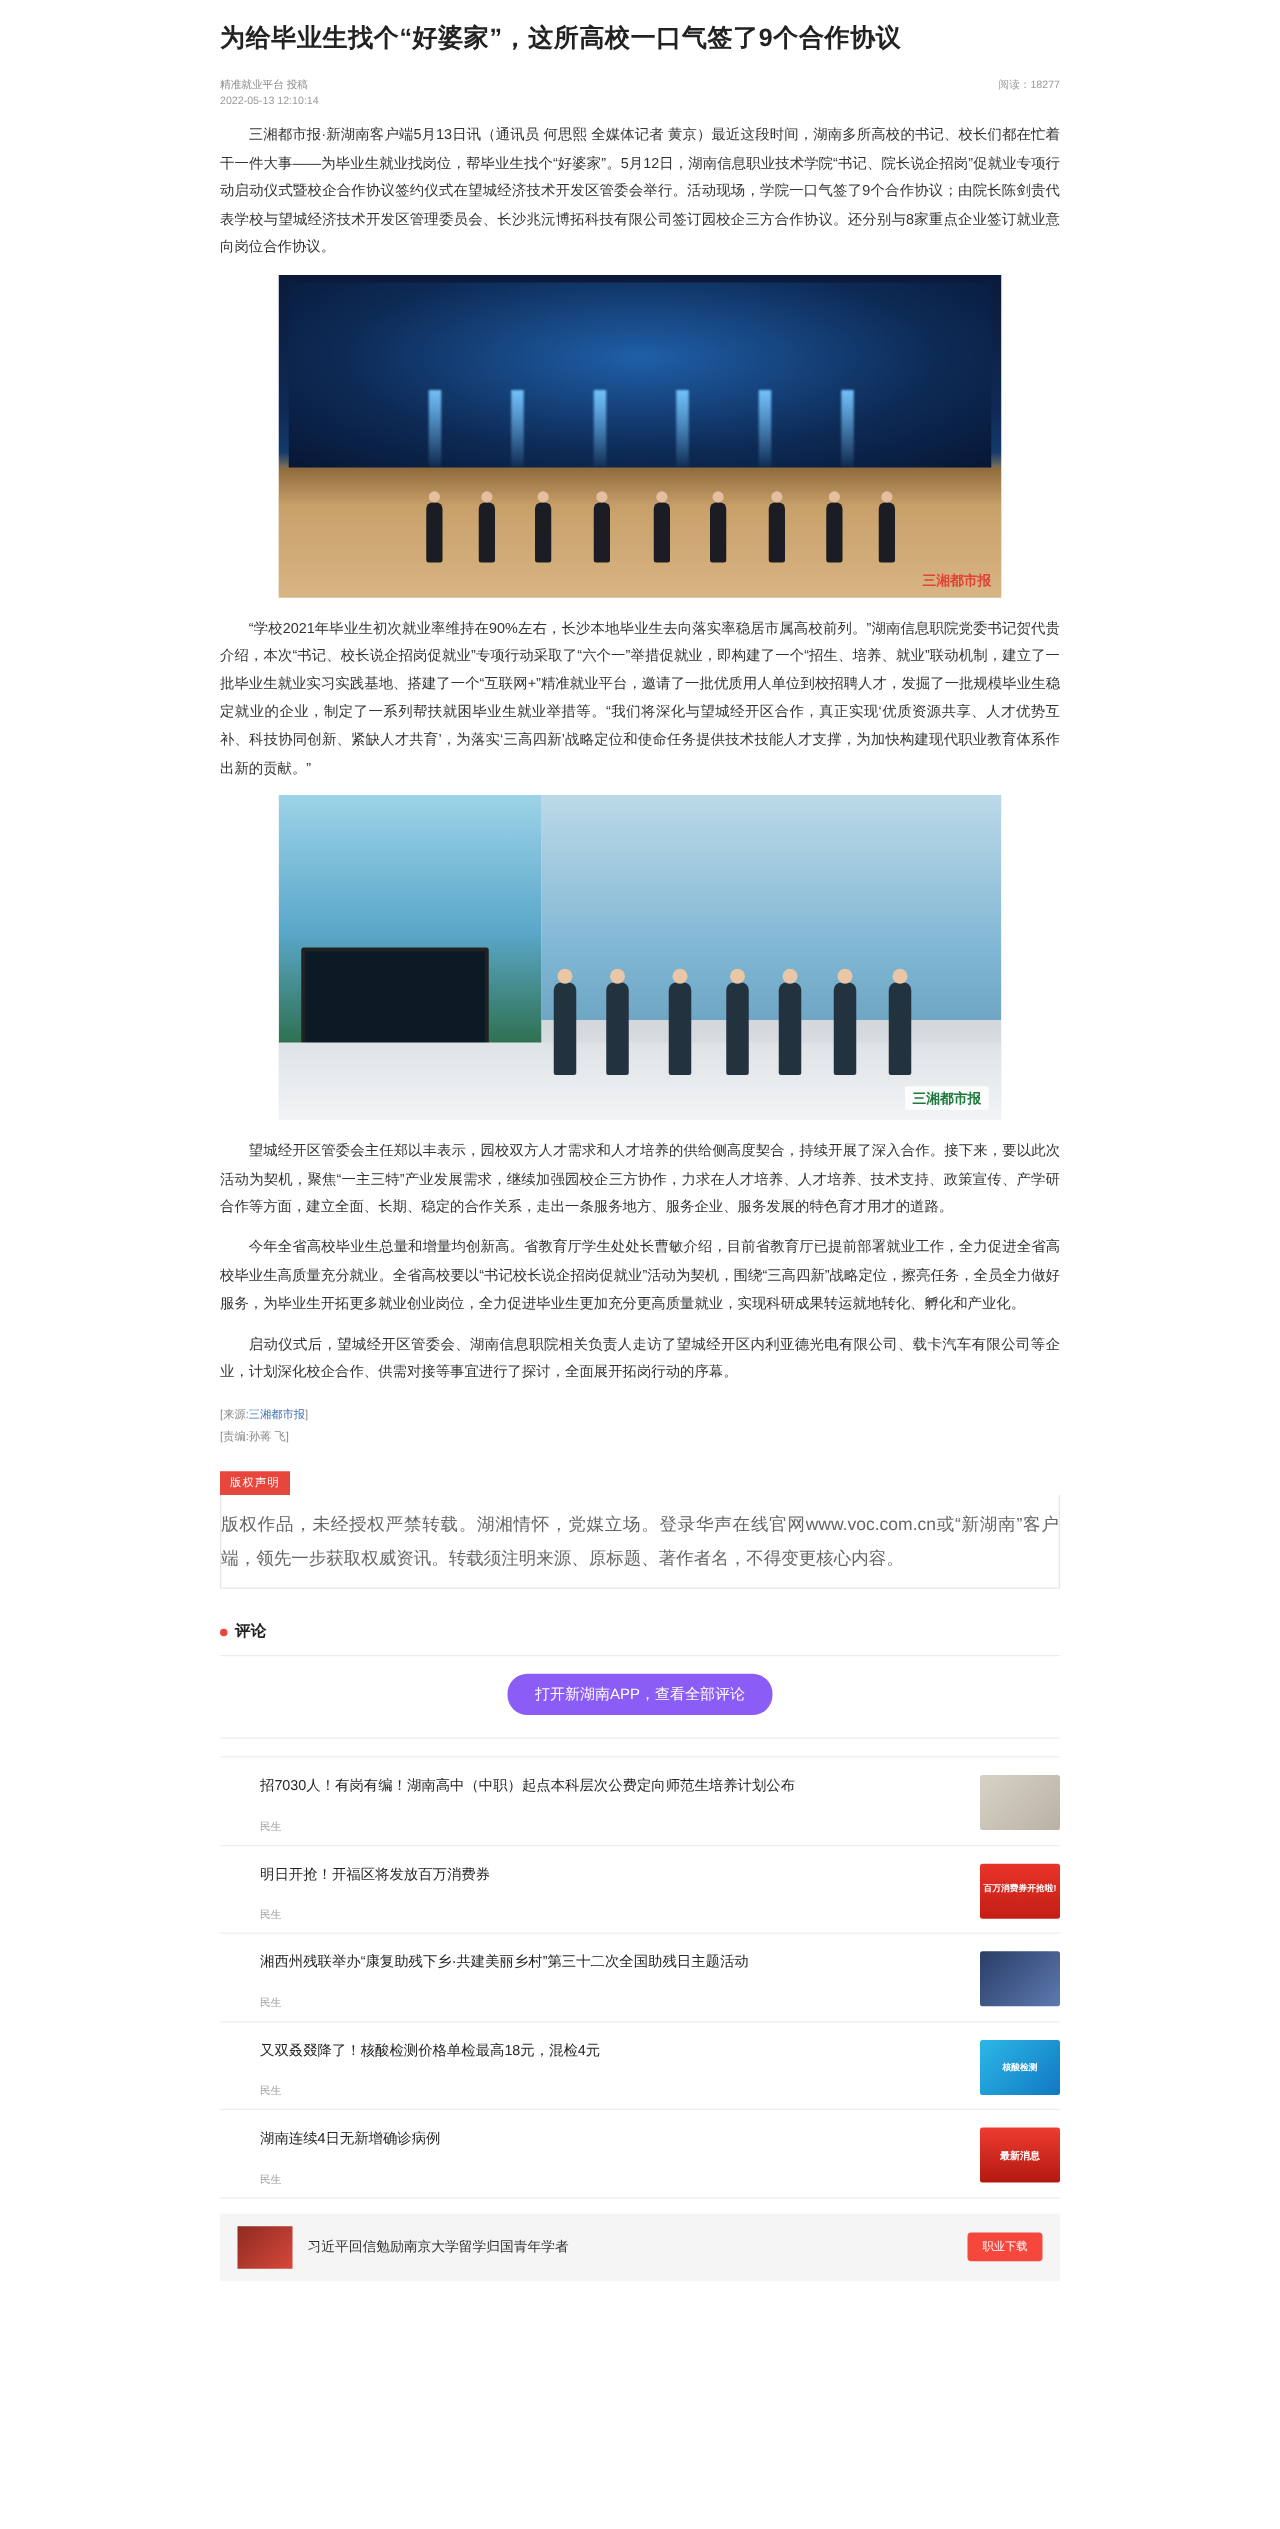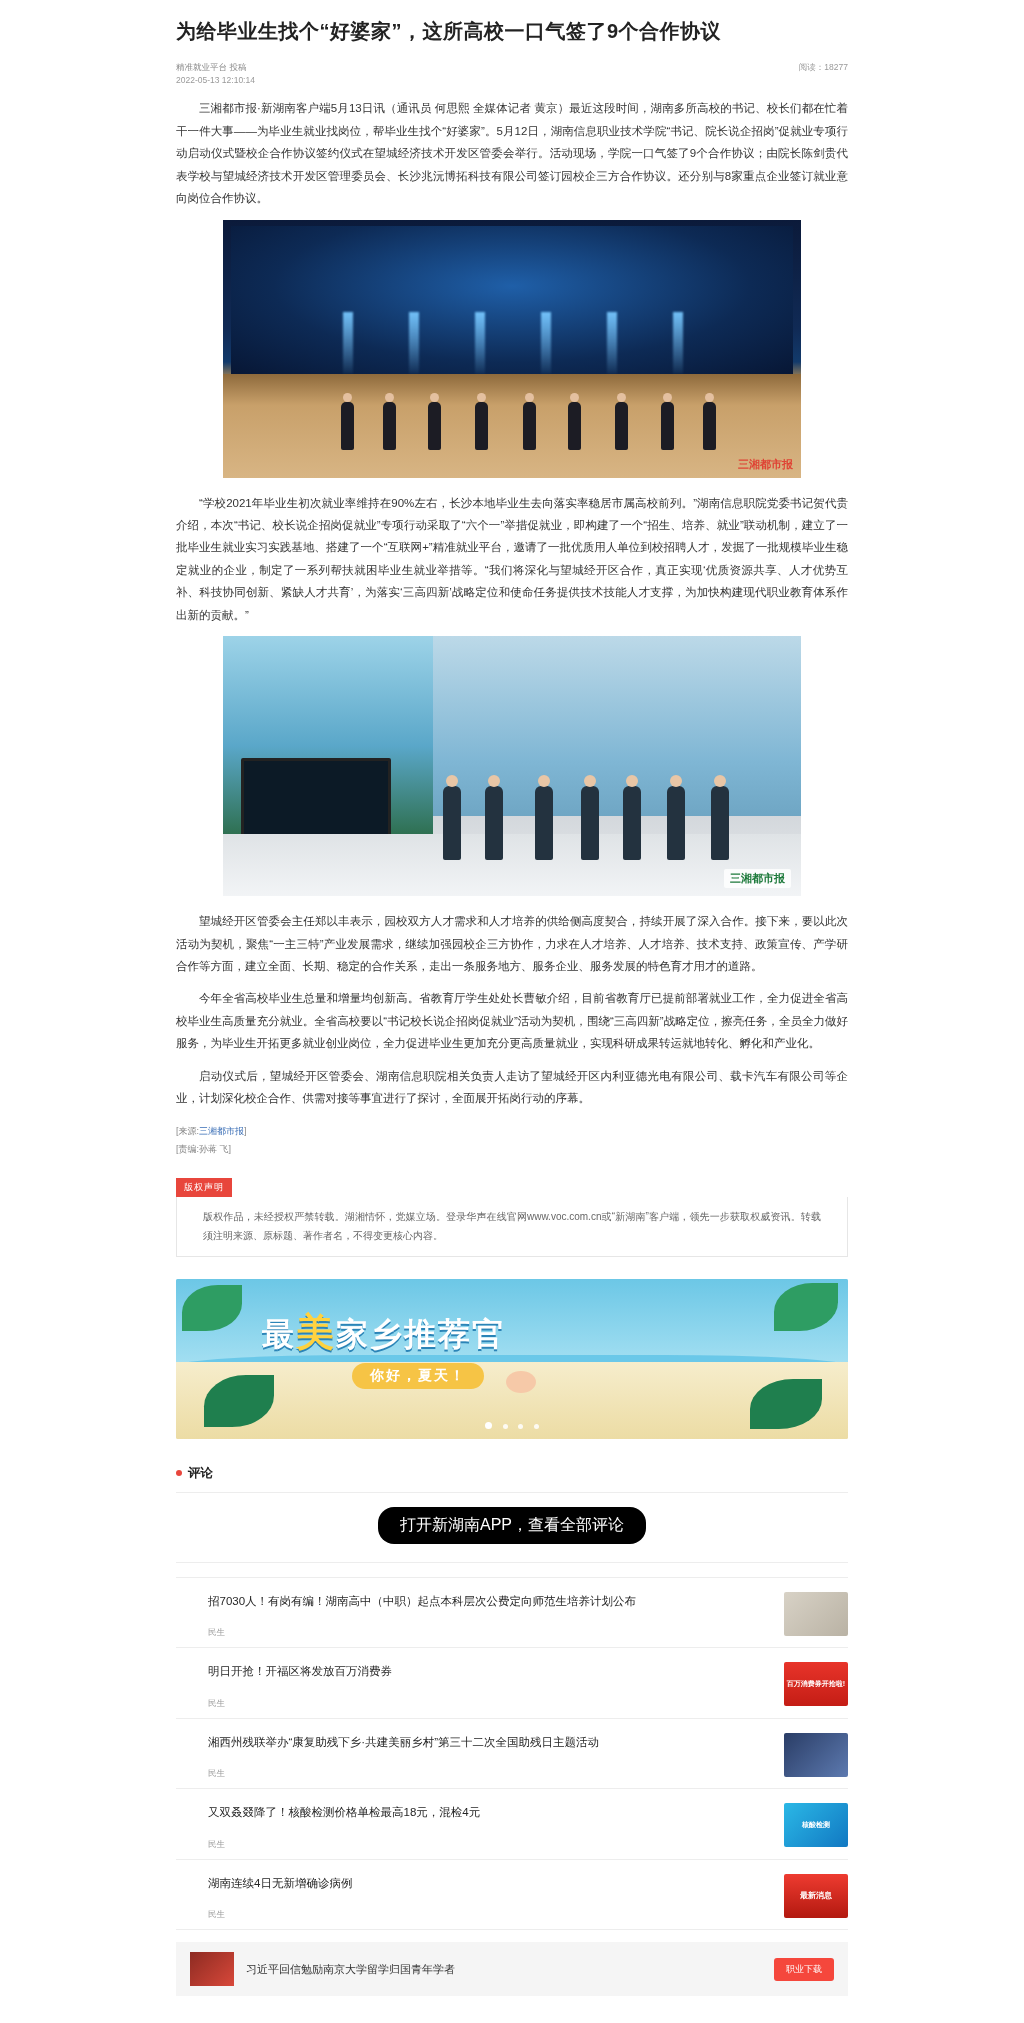--- a/index.html
+++ b/index.html
@@ -118,22 +118,22 @@
   }
   .credits { font-size: 9px; color: #888; line-height: 1.9; margin-top: 14px;}
   .credits a { color: #3b6fb6; text-decoration: none; }
   .copyright-box { margin-top: 18px; }
   .cr-tag {
     display: inline-block; background: #e8463c; color: #fff;
     font-size: 9px; padding: 3px 8px; letter-spacing: 1px;
   }
   .cr-body {
     border: 1px solid #e6e6e6; border-top: none;
-    font-size: 10px; color: #666; line-height: 1.95;
-    padding: 10px 26px; text-align: justify;
+    font-size: 14px; color: #666; line-height: 1.95;
+    padding: 10px 0; text-align: justify;
   }
   .banner {
     width: 672px; height: 160px; margin: 22px auto 0 auto;
     background: linear-gradient(180deg,#7fd2ea 0%, #a8e2f0 40%, #f3e8c8 70%, #e9dca8 100%);
     position: relative; overflow: hidden; border-radius: 2px;
   }
   .banner .sky { position:absolute; inset:0 0 45% 0; background: linear-gradient(180deg,#6cc7e6,#a5e0f2); }
   .banner .sea { position:absolute; left:0; right:0; top:52%; bottom:0; background: linear-gradient(180deg,#f6edcc,#ecdca4); }
   .banner .wave { position:absolute; left:0; right:0; top:48%; height: 22px; background: #58c0e6; border-radius: 50%/20px; opacity:.75; }
   .banner .leaf {
@@ -165,22 +165,22 @@
   }
   .sec-head {
     display: flex; align-items: center; gap: 6px;
     font-size: 12.5px; font-weight: bold; color: #222;
     padding: 12px 0 10px 0;
   }
   .sec-dot { width: 6px; height: 6px; border-radius: 50%; background: #e8463c; display:inline-block;}
   .divider { height: 1px; background: #ededed; }
   .cta-wrap { text-align:center; padding: 14px 0 18px 0; }
   .cta {
-    display:inline-block; background:#000000; color:#fff;
-    font-size: 16px; padding: 8px 22px; border-radius: 16px;
+    display:inline-block; background:#8b5cf6; color:#fff;
+    font-size: 12px; padding: 8px 22px; border-radius: 16px;
     cursor: pointer;
   }
   .rec-item {
     display: flex; gap: 12px; align-items: flex-start;
     padding: 14px 0 8px 0;
   }
   .rec-text { flex: 1; margin-left: 32px; }
   .rec-title {
     font-size: 11.5px; color: #262626; line-height: 1.7;
   }
@@ -282,40 +282,20 @@
       <div>[责编:孙蒋 飞]</div>
     </div>
 
     <div class="copyright-box">
       <div class="cr-tag">版权声明</div>
       <div class="cr-body">版权作品，未经授权严禁转载。湖湘情怀，党媒立场。登录华声在线官网www.voc.com.cn或“新湖南”客户端，领先一步获取权威资讯。转载须注明来源、原标题、著作者名，不得变更核心内容。</div>
     </div>
 
   </div>
 
-  <div class="banner">
-    <div class="sky"></div>
-    <div class="wave"></div>
-    <div class="sea"></div>
-    <div class="leaf" style="left:6px;top:6px;width:60px;height:46px;"></div>
-    <div class="leaf" style="left:28px;top:96px;width:70px;height:52px;background:#1f7f4e;"></div>
-    <div class="leaf" style="right:10px;top:4px;width:64px;height:48px;"></div>
-    <div class="leaf" style="right:26px;top:100px;width:72px;height:50px;background:#1f7f4e;"></div>
-    <div class="banner-title">
-      <span>最</span><span class="hl">美</span><span>家乡推荐官</span>
-    </div>
-    <div class="banner-sub">你好，夏天！</div>
-    <div class="swimmer"></div>
-    <div class="dots">
-      <span class="on"></span>
-      <span></span>
-      <span></span>
-      <span></span>
-    </div>
-  </div>
 
   <div class="section">
     <div class="sec-head">
       <span class="sec-dot"></span>
       <span>评论</span>
     </div>
     <div class="divider"></div>
     <div class="cta-wrap">
       <span class="cta">打开新湖南APP，查看全部评论</span>
     </div>

